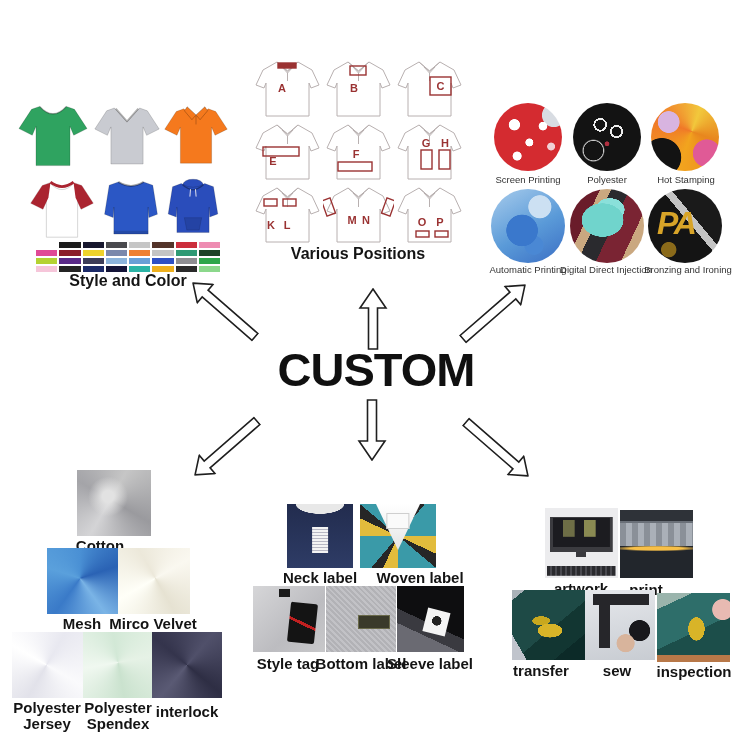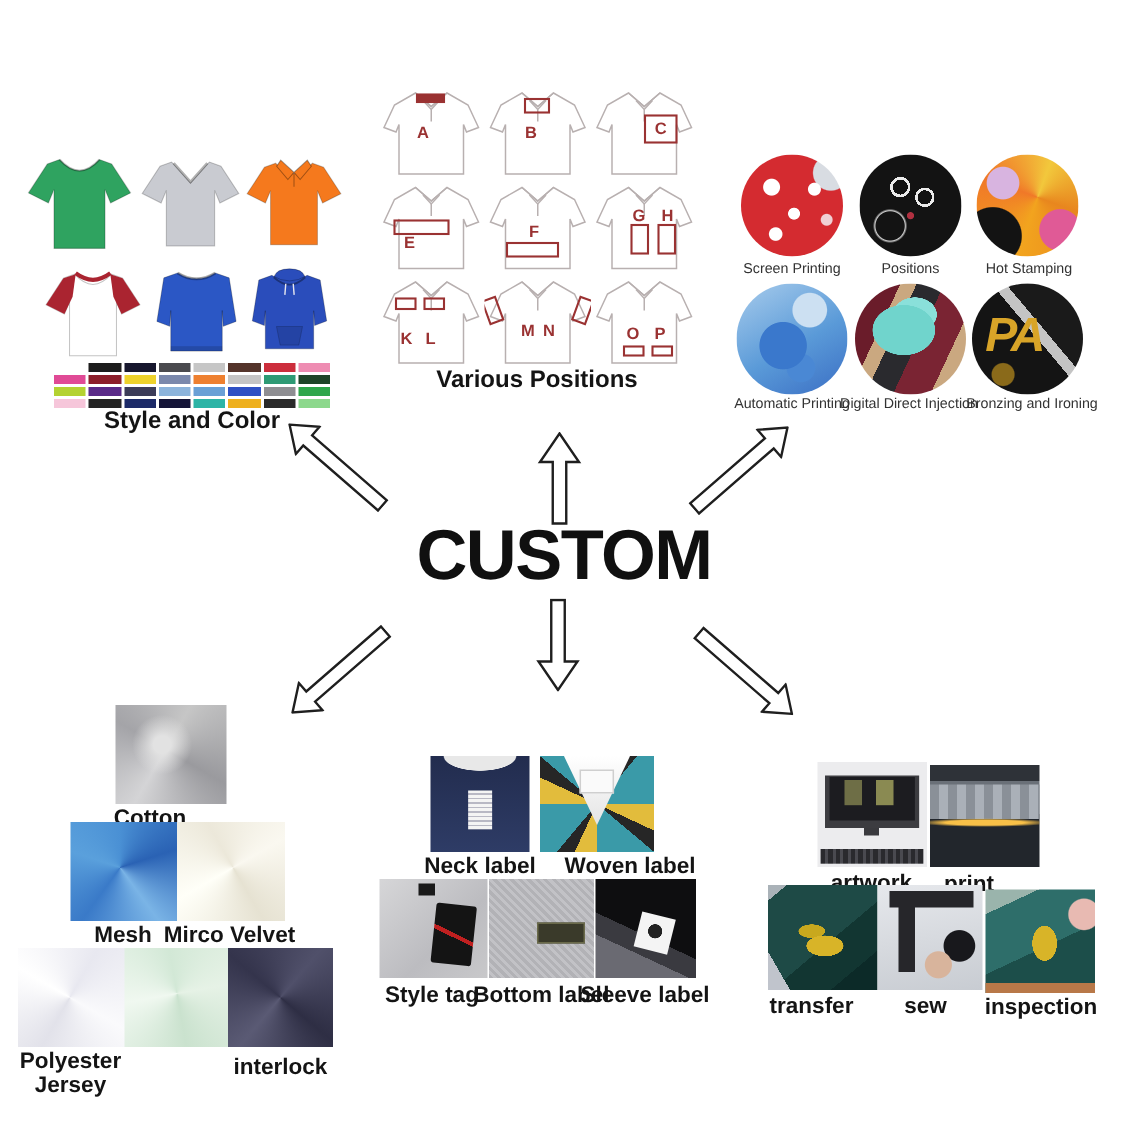--- a/index.html
+++ b/index.html
@@ -259,40 +259,41 @@
 <path d="M30,9 L35.5,15 L41,9" fill="none" stroke="#b8b0b0"></path>
 <line x1="35.5" y1="15" x2="35.5" y2="23" stroke="#b8b0b0"></line>
         <rect x="22" y="47" width="13" height="6" fill="none" stroke="#9a3232" stroke-width="1.4"></rect>
         <rect x="41" y="47" width="13" height="6" fill="none" stroke="#9a3232" stroke-width="1.4"></rect>
         <text x="28" y="42" font-size="11" font-weight="bold" fill="#9a3232" text-anchor="middle">O</text>
         <text x="46" y="42" font-size="11" font-weight="bold" fill="#9a3232" text-anchor="middle">P</text>
       </svg></div>
     <div class="pc pc-screen" style="left:494px;top:103px;width:68px;height:68px;"></div>
     <div class="circle-label" style="left:528px;top:174px;">Screen Printing</div>
     <div class="pc pc-embroidery" style="left:573px;top:103px;width:68px;height:68px;"></div>
-    <div class="circle-label" style="left:607px;top:174px;">Positions</div>
+    <div class="circle-label" style="left:607px;top:174px;">Polyester</div>
     <div class="pc pc-stamping" style="left:651px;top:103px;width:68px;height:68px;"></div>
     <div class="circle-label" style="left:686px;top:174px;">Hot Stamping</div>
     <div class="pc pc-automatic" style="left:491px;top:189px;width:74px;height:74px;"></div>
     <div class="circle-label" style="left:528px;top:264px;">Automatic Printing</div>
     <div class="pc pc-digital" style="left:570px;top:189px;width:74px;height:74px;"></div>
     <div class="circle-label" style="left:606px;top:264px;">Digital Direct Injection</div>
     <div class="pc pc-bronzing" style="left:648px;top:189px;width:74px;height:74px;">
       <span class="pc-gold">PA</span>
     </div>
     <div class="circle-label" style="left:688px;top:264px;">Bronzing and Ironing</div>
     <div class="fb fb-cotton" style="left:77px;top:470px;width:74px;height:66px;"></div>
     <div class="caption cap-sm" style="left:100px;top:538px;width:80px;text-align:center;">Cotton</div>
     <div class="fb fb-mesh" style="left:47px;top:548px;width:72px;height:66px;"></div>
     <div class="caption cap-sm" style="left:82px;top:616px;width:60px;">Mesh</div>
     <div class="fb fb-velvet" style="left:118px;top:548px;width:72px;height:66px;"></div>
     <div class="caption cap-sm" style="left:153px;top:616px;width:110px;">Mirco Velvet</div>
     <div class="fb fb-jersey" style="left:12px;top:632px;width:72px;height:66px;"></div>
     <div class="caption cap-sm" style="left:47px;top:700px;width:72px;">Polyester Jersey</div>
     <div class="fb fb-spendex" style="left:83px;top:632px;width:70px;height:66px;"></div>
+    <div class="caption cap-sm" style="left:118px;top:700px;width:78px;">Polyester Spendex</div>
     <div class="fb fb-interlock" style="left:152px;top:632px;width:70px;height:66px;"></div>
     <div class="caption cap-sm" style="left:187px;top:704px;width:80px;">interlock</div>
     <div class="lb lb-neck" style="left:287px;top:504px;width:66px;height:64px;"></div>
     <div class="caption cap-med" style="left:320px;top:570px;white-space:nowrap;">Neck label</div>
     <div class="lb lb-woven" style="left:360px;top:504px;width:76px;height:64px;"></div>
     <div class="caption cap-med" style="left:398px;top:570px;white-space:nowrap;margin-left:22px;">Woven label</div>
     <div class="lb lb-hangtag" style="left:253px;top:586px;width:72px;height:66px;"></div>
     <div class="caption cap-med" style="left:288px;top:656px;white-space:nowrap;">Style tag</div>
     <div class="lb lb-bottom" style="left:326px;top:586px;width:70px;height:66px;"></div>
     <div class="caption cap-med" style="left:361px;top:656px;white-space:nowrap;">Bottom label</div>

